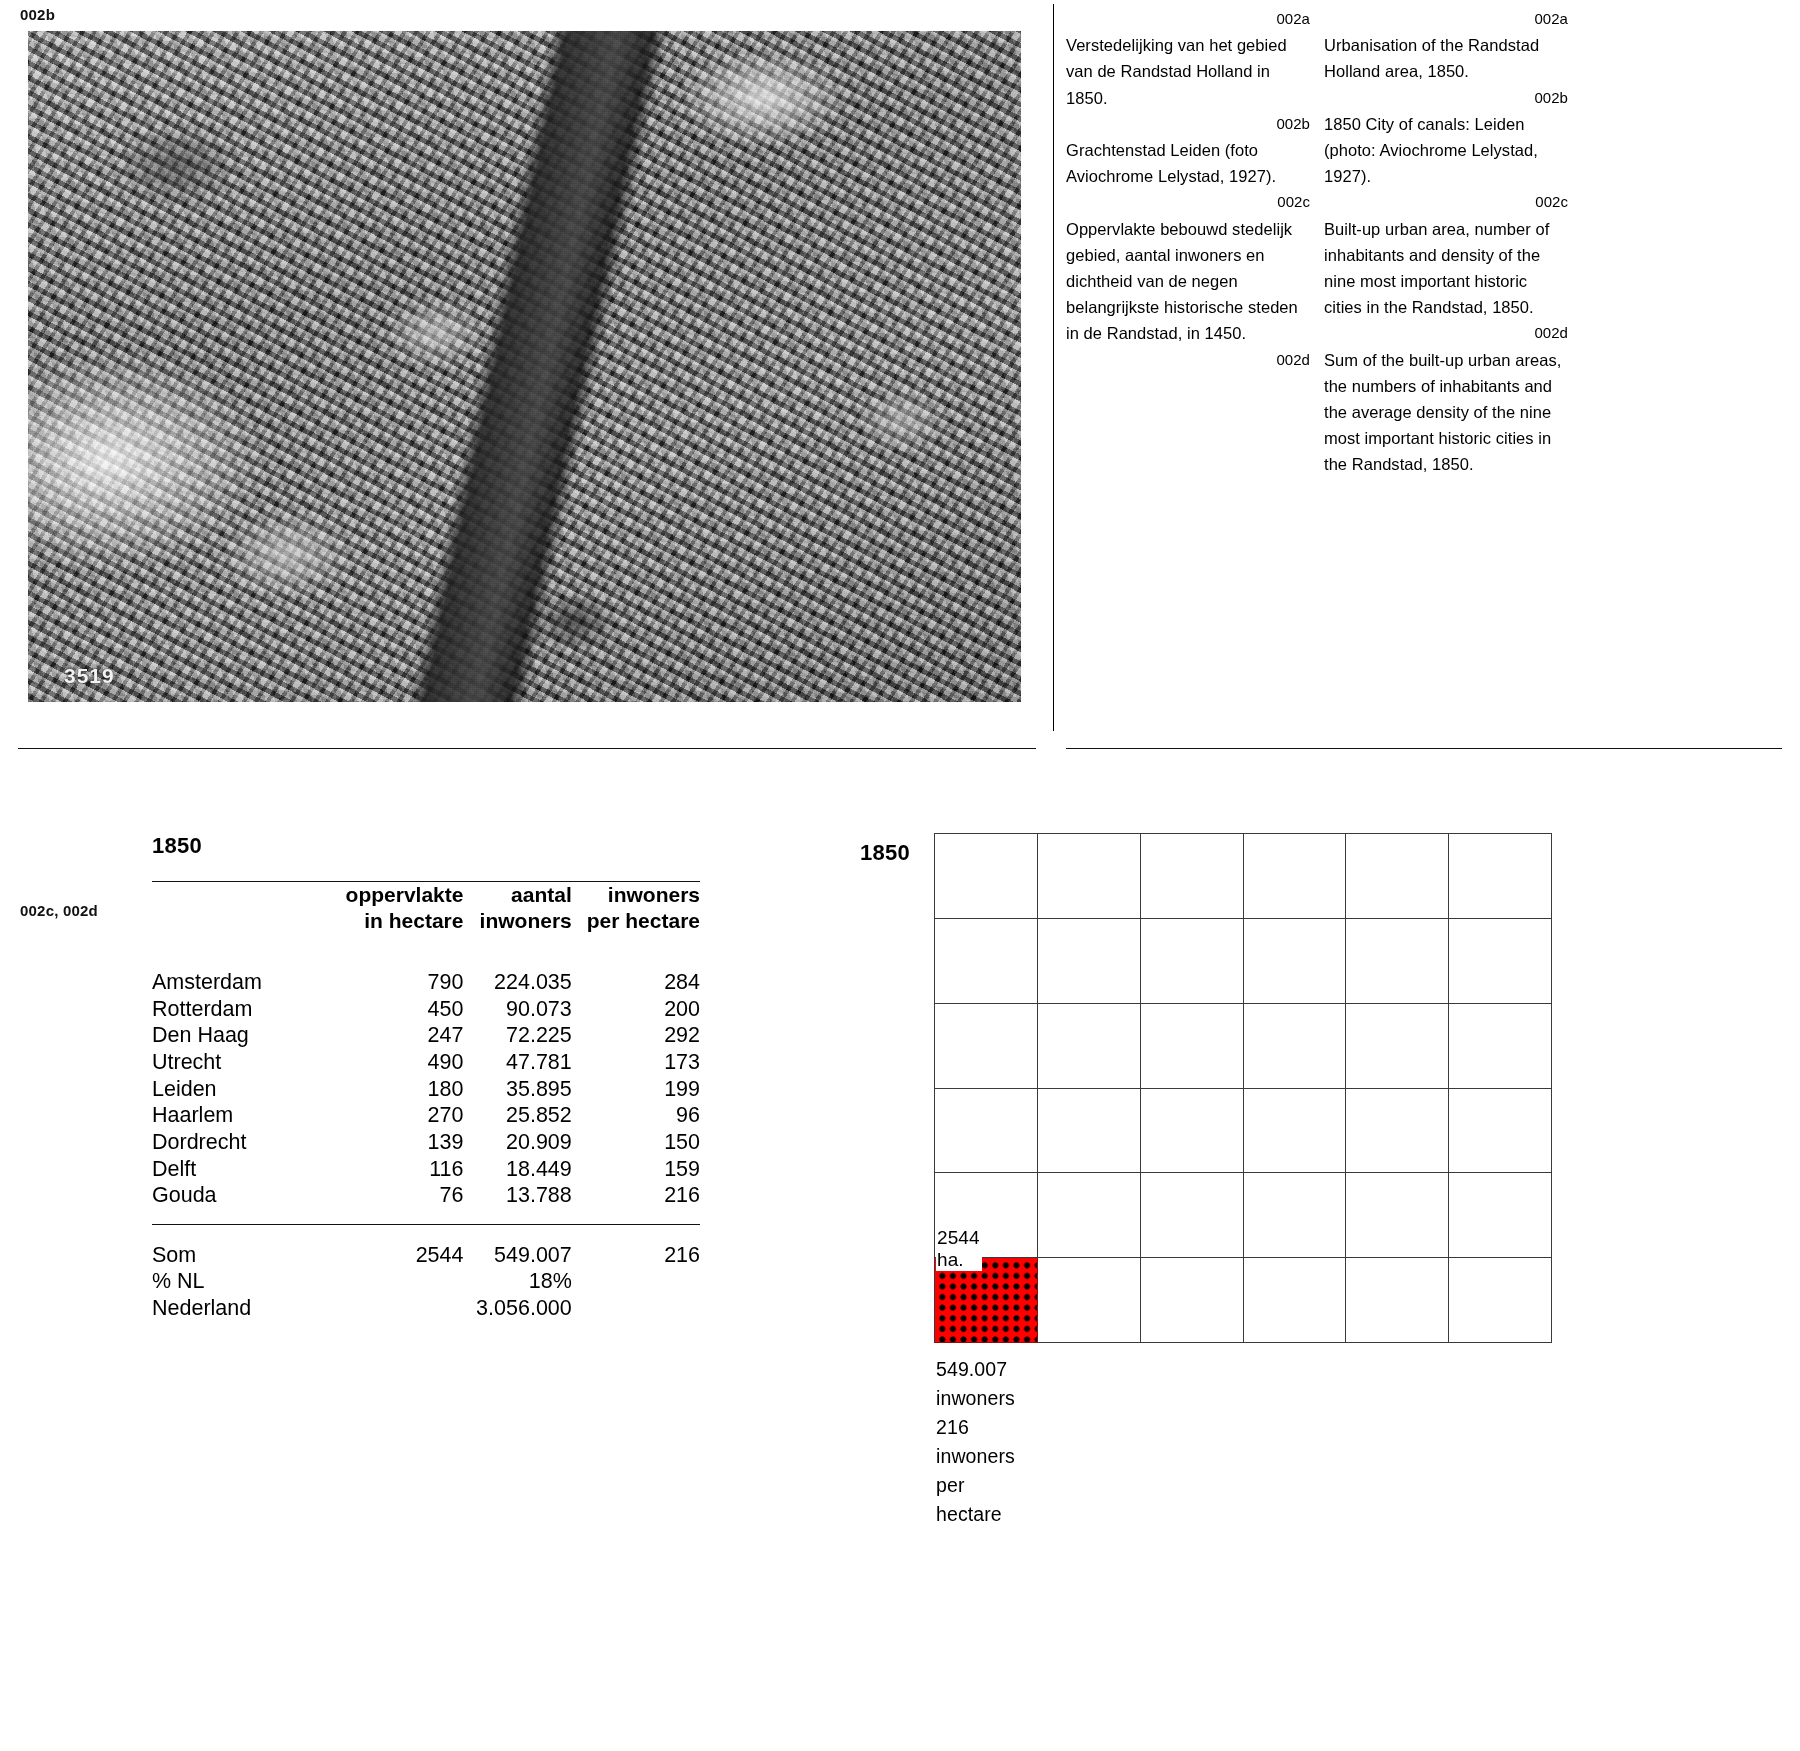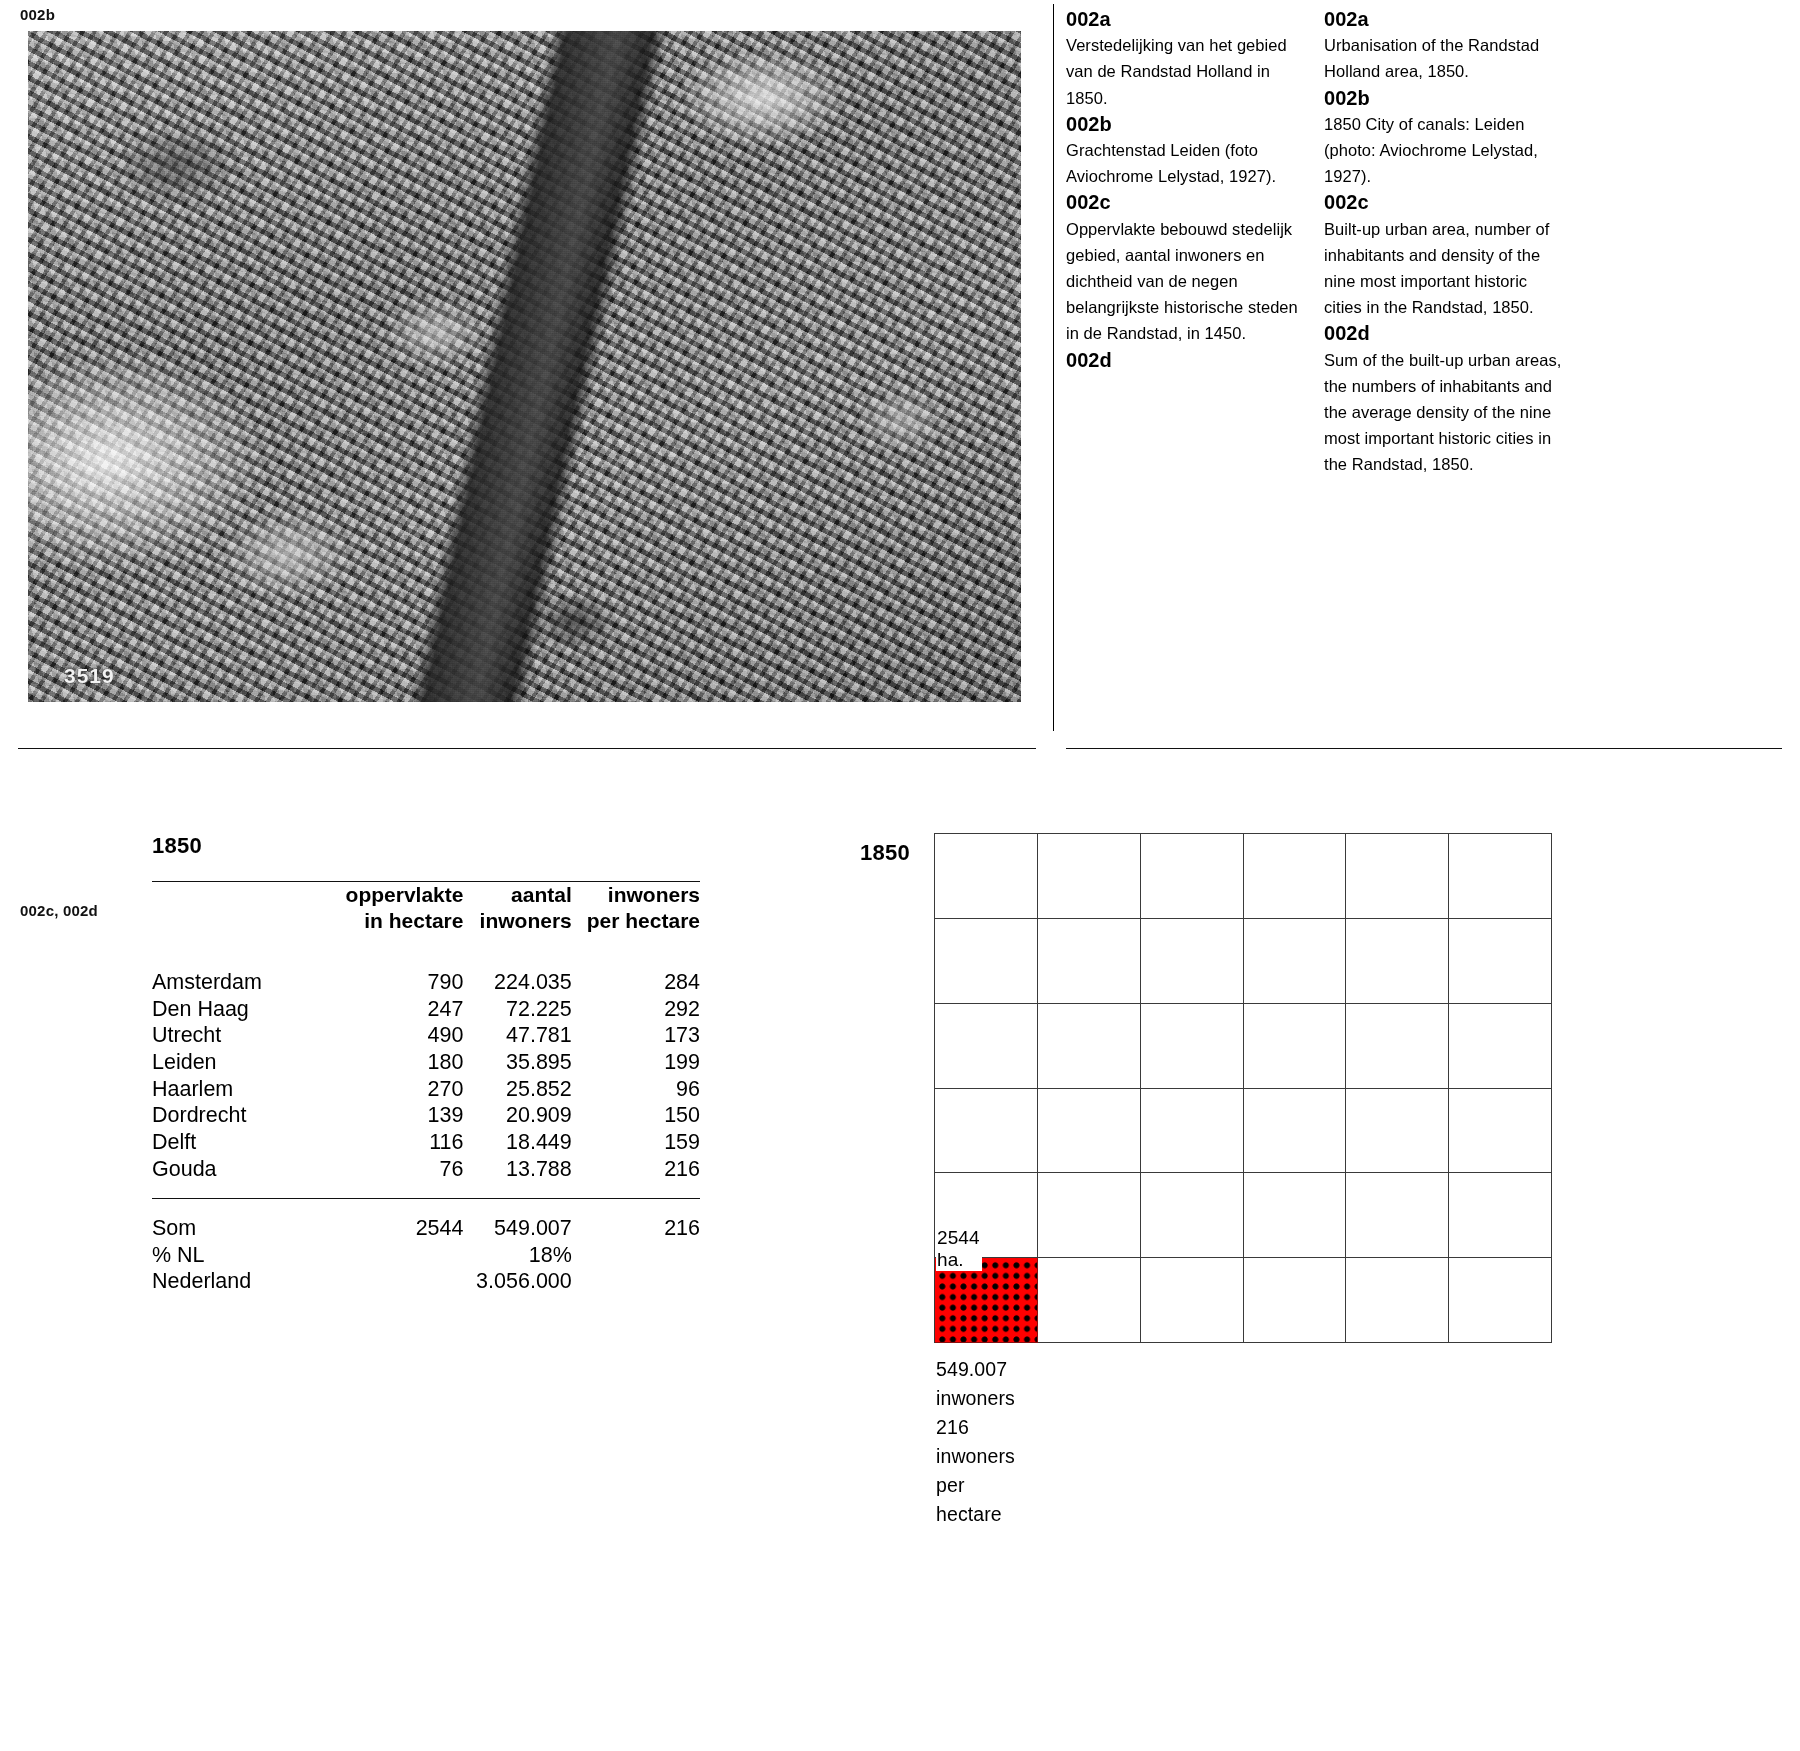--- a/index.html
+++ b/index.html
@@ -98,23 +98,23 @@
     top: 6px;
     width: 244px;
     font-size: 16.5px;
     line-height: 26.2px;
     color: #000;
     letter-spacing: .05px;
   }
   #cap-nl { left: 1066px; }
   #cap-en { left: 1324px; }
   .cap-head {
-    font-weight: 700;
-    text-align: left;
-    font-size: 20px;
+    font-weight: 400;
+    text-align: right;
+    font-size: 15px;
   }
   .cap-body { text-align: left; }
 
   
   .hr {
     position: absolute;
     height: 1px;
     background: #111;
   }
   #hr-left  { left: 18px;   top: 748px; width: 1018px; }
@@ -272,20 +272,26 @@
             <td colspan="4"></td>
           </tr>
 
         <tr class="data">
           <td class="city">Amsterdam</td>
           <td>790</td>
           <td>224.035</td>
           <td>284</td>
         </tr>
         <tr class="data">
+          <td class="city">Rotterdam</td>
+          <td>450</td>
+          <td>90.073</td>
+          <td>200</td>
+        </tr>
+        <tr class="data">
           <td class="city">Den Haag</td>
           <td>247</td>
           <td>72.225</td>
           <td>292</td>
         </tr>
         <tr class="data">
           <td class="city">Utrecht</td>
           <td>490</td>
           <td>47.781</td>
           <td>173</td>

